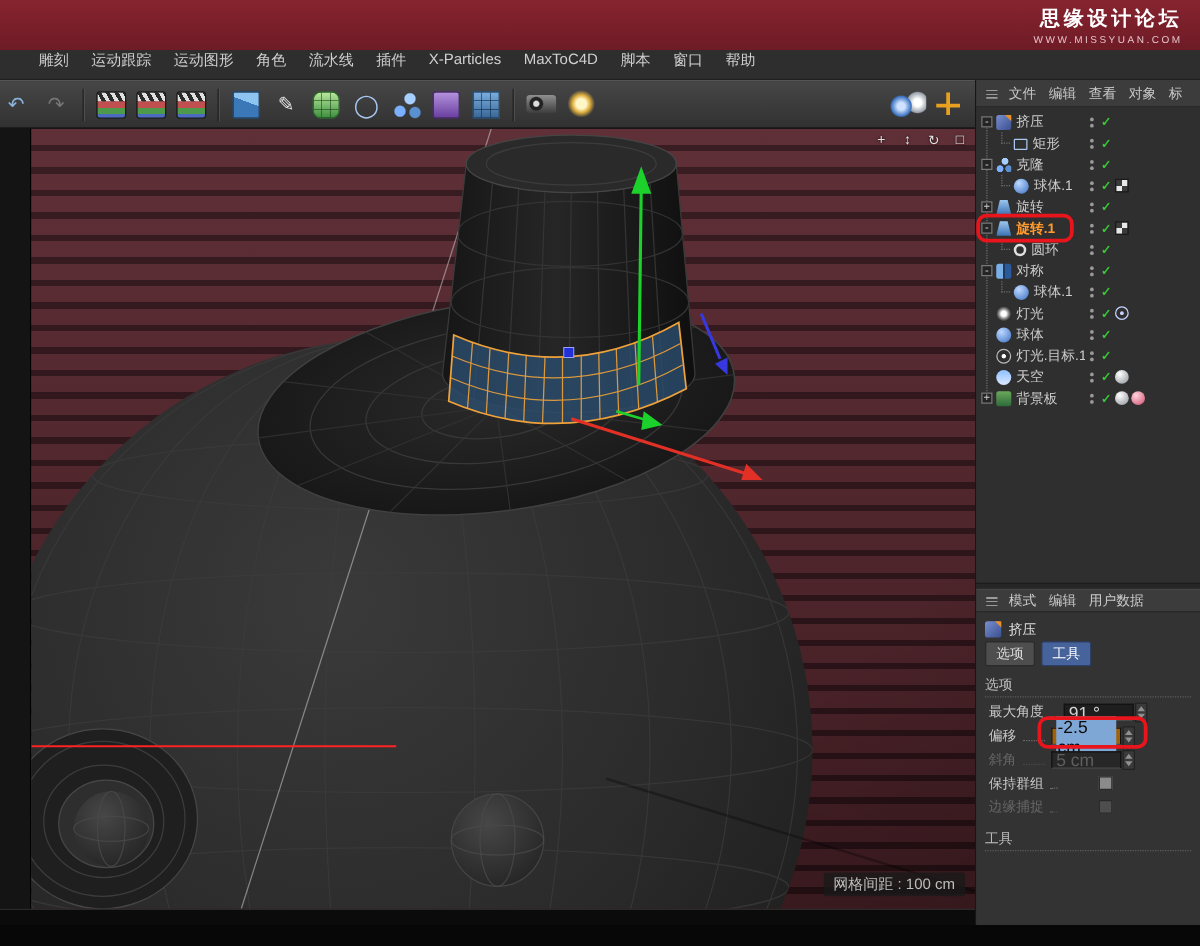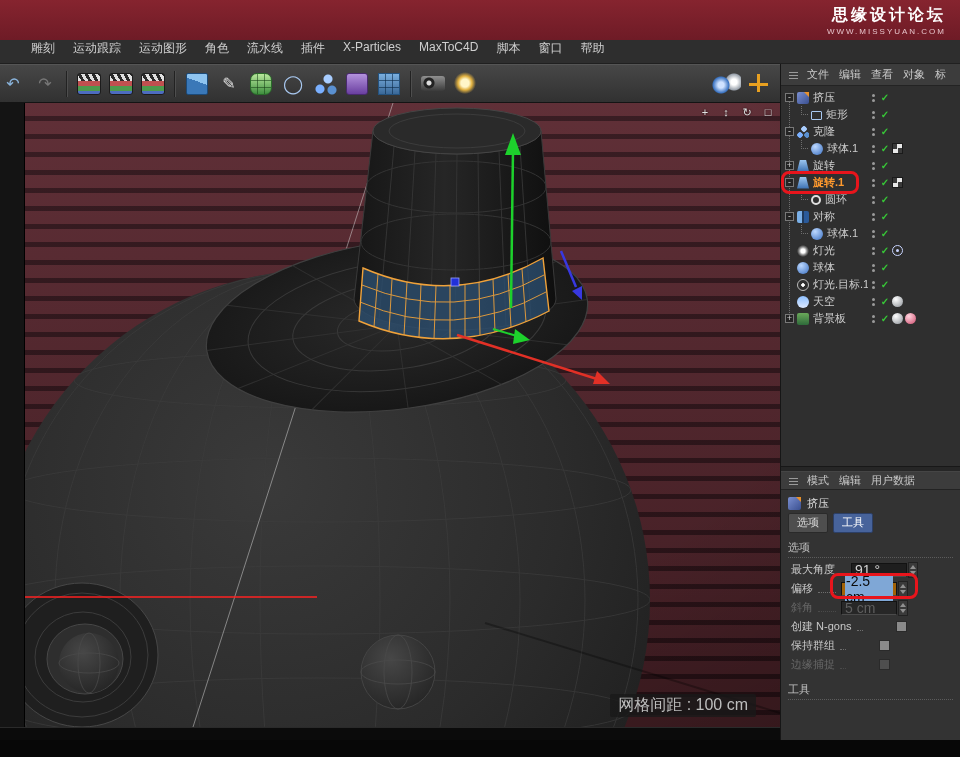--- a/index.html
+++ b/index.html
@@ -49,21 +49,21 @@
     background:repeating-linear-gradient(180deg,#5b2931 0 13px,#33161c 13px 18px)}
   .vp-shade{position:absolute;inset:0;pointer-events:none;
     background:radial-gradient(140% 120% at 42% 30%,rgba(0,0,0,0) 45%,rgba(0,0,0,.40) 100%),linear-gradient(180deg,rgba(255,255,255,.03),rgba(0,0,0,.28) 92%)}
   .viewport svg{position:absolute;left:0;top:0}
   .vp-nav{position:absolute;top:3px;right:5px;display:flex;gap:7px;z-index:5}
   .vpi{color:#e2e2e2;font-size:11px;text-shadow:0 0 2px #000;cursor:pointer;width:14px;text-align:center}
   .vpi-pan::before{content:"+"}
   .vpi-zoom::before{content:"\2195"}
   .vpi-rotate::before{content:"\21BB"}
   .vpi-toggle::before{content:"\25A1"}
-  .grid-label{position:absolute;right:24px;bottom:10px;background:rgba(25,25,25,.8);color:#bdbdbd;font-size:16px;padding:1px 8px;border-radius:2px;z-index:5}
+  .grid-label{position:absolute;right:8px;bottom:10px;background:rgba(25,25,25,.8);color:#bdbdbd;font-size:12px;padding:1px 8px;border-radius:2px;z-index:5}
   .bottom-strip{height:30px;background:#0b0b0b;border-top:1px solid #2a2a2a}
   .bottom-bar{position:absolute;left:0;top:740px;width:960px;height:17px;background:#070707;z-index:25}
 
   
   .om-menu,.am-menu{height:22px;background:#3c3c3c;border-bottom:1px solid #232323;display:flex;align-items:center;padding:0 4px;flex:none}
   .am-menu{height:18px}
   .panel-grip{width:9px;height:8px;margin:0 4px;background:repeating-linear-gradient(0deg,#9a9a9a 0 1px,transparent 1px 3px)}
   .pmenu-item{color:#c9c9c9;font-size:11px;padding:0 5px;white-space:nowrap;cursor:default}
   .om-tree{position:relative;height:380px;background:#2f2f2f;padding-top:3px;overflow:hidden;flex:none}
   .om-guide{position:absolute;left:8px;top:11px;height:222px;border-left:1px dotted #6e6e6e}
@@ -601,27 +601,20 @@
         <div class="am-row dis">
           <span class="lbl">斜角</span>
           <span class="leader"></span>
           <span class="field">
               <span class="ftext">5 cm</span>
             </span>
           <span class="stepper"></span>
         </div>
 
 
-        <div class="am-row">
-          <span class="lbl">创建 N-gons</span>
-          <span class="leader"></span>
-          <span class="cbxbox">
-              <span class="cbx"></span>
-            </span>
-        </div>
 
 
         <div class="am-row">
           <span class="lbl">保持群组</span>
           <span class="leader"></span>
           <span class="cbxbox">
               <span class="cbx"></span>
             </span>
         </div>
 

